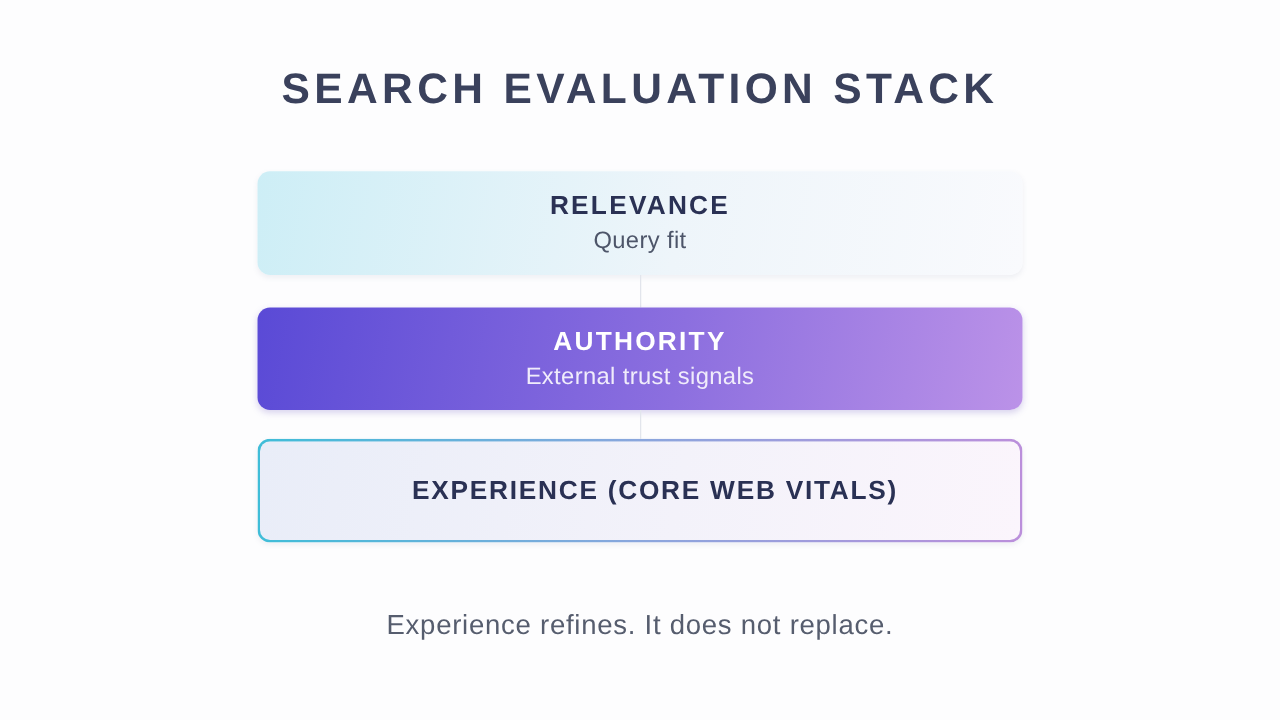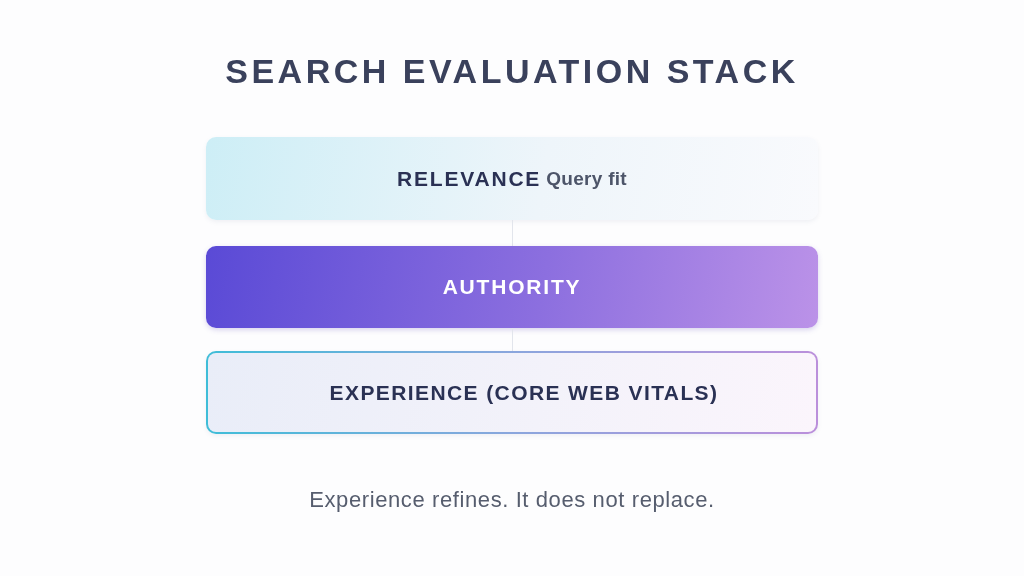--- a/index.html
+++ b/index.html
@@ -27,33 +27,33 @@
     width: 612px;
     margin: 46px auto 0 auto;
     display: flex;
     flex-direction: column;
     align-items: stretch;
   }
   .layer {
     height: 83px;
     border-radius: 10px;
     display: flex;
-    flex-direction: row;
+    flex-direction: column;
     justify-content: center;
     align-items: center;
     gap: 5px;
   }
   .layer .heading {
     font-size: 21px;
     font-weight: 700;
     letter-spacing: 1.8px;
   }
   .layer .subtitle {
     font-size: 19px;
-    font-weight: 700;
+    font-weight: 400;
     letter-spacing: 0.3px;
   }
   .layer-relevance {
     background: linear-gradient(100deg, #cdeef6 0%, #eef5fa 55%, #f9fafd 100%);
     box-shadow: 0 2px 4px rgba(120, 130, 160, 0.10);
   }
   .layer-relevance .heading { color: #2a3154; }
   .layer-relevance .subtitle { color: #4d5569; }
   .layer-authority {
     height: 82px;
@@ -98,20 +98,21 @@
 
     <div class="layer layer-relevance">
       <div class="heading">RELEVANCE</div>
       <div class="subtitle">Query fit</div>
     </div>
 
     <div class="connector connector-1"></div>
 
     <div class="layer layer-authority">
       <div class="heading">AUTHORITY</div>
+      <div class="subtitle">External trust signals</div>
     </div>
 
     <div class="connector connector-2"></div>
 
     <div class="layer layer-experience">
       <div class="heading">EXPERIENCE (CORE WEB VITALS)</div>
     </div>
 
   </div>
 

